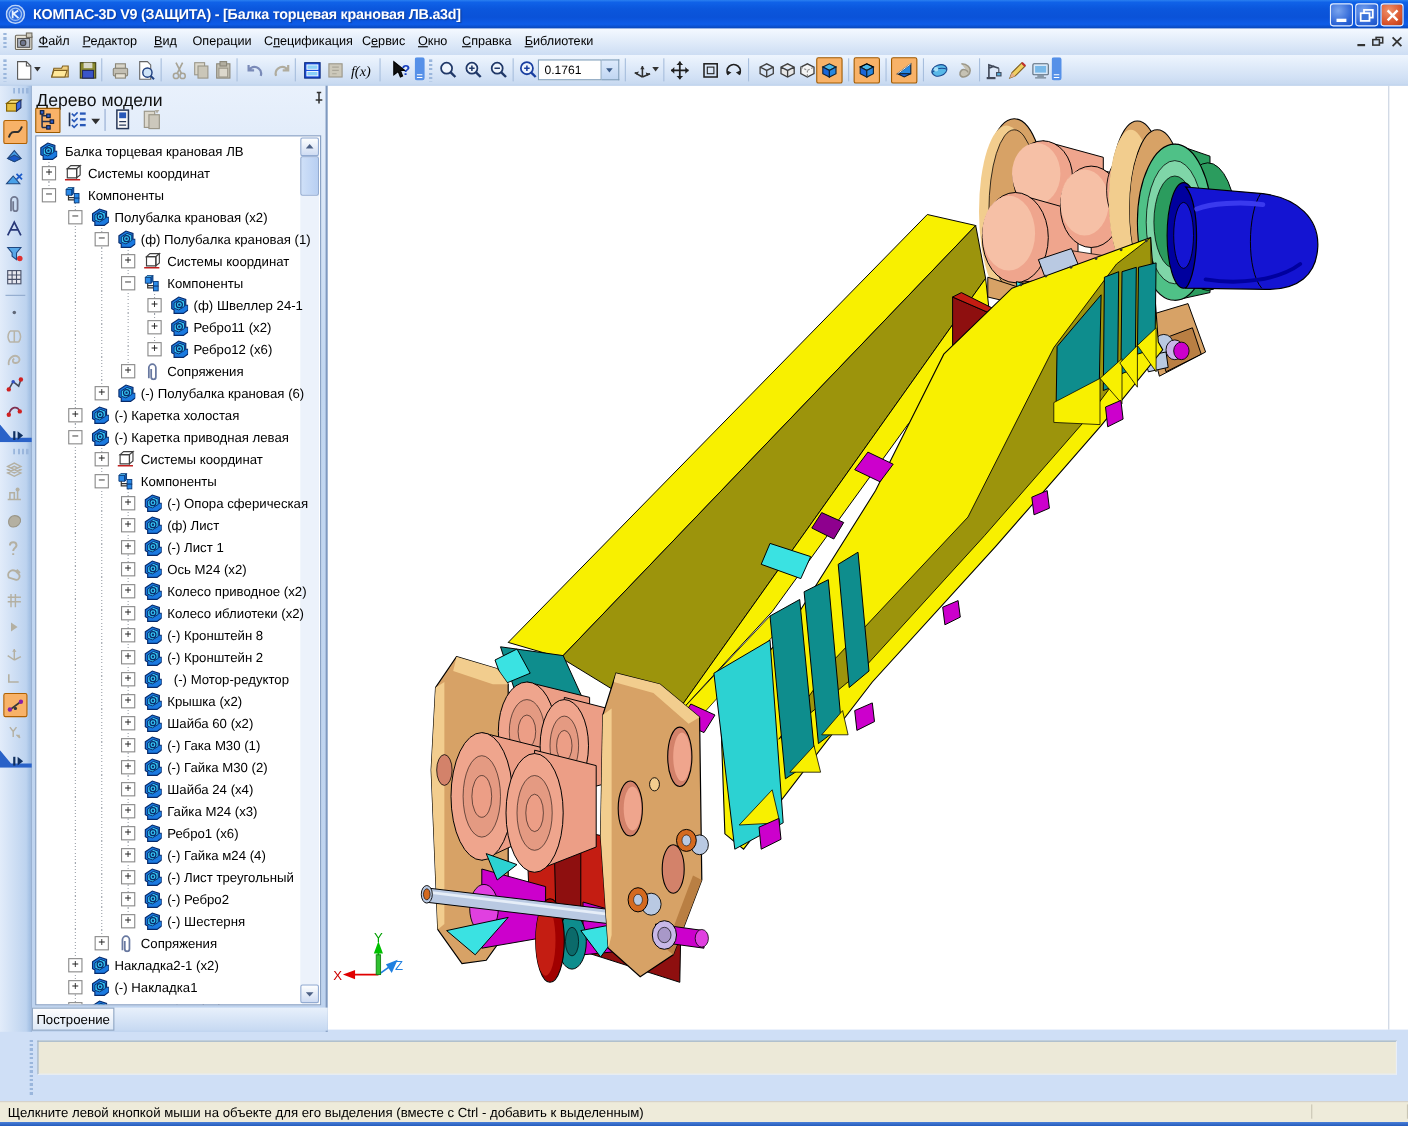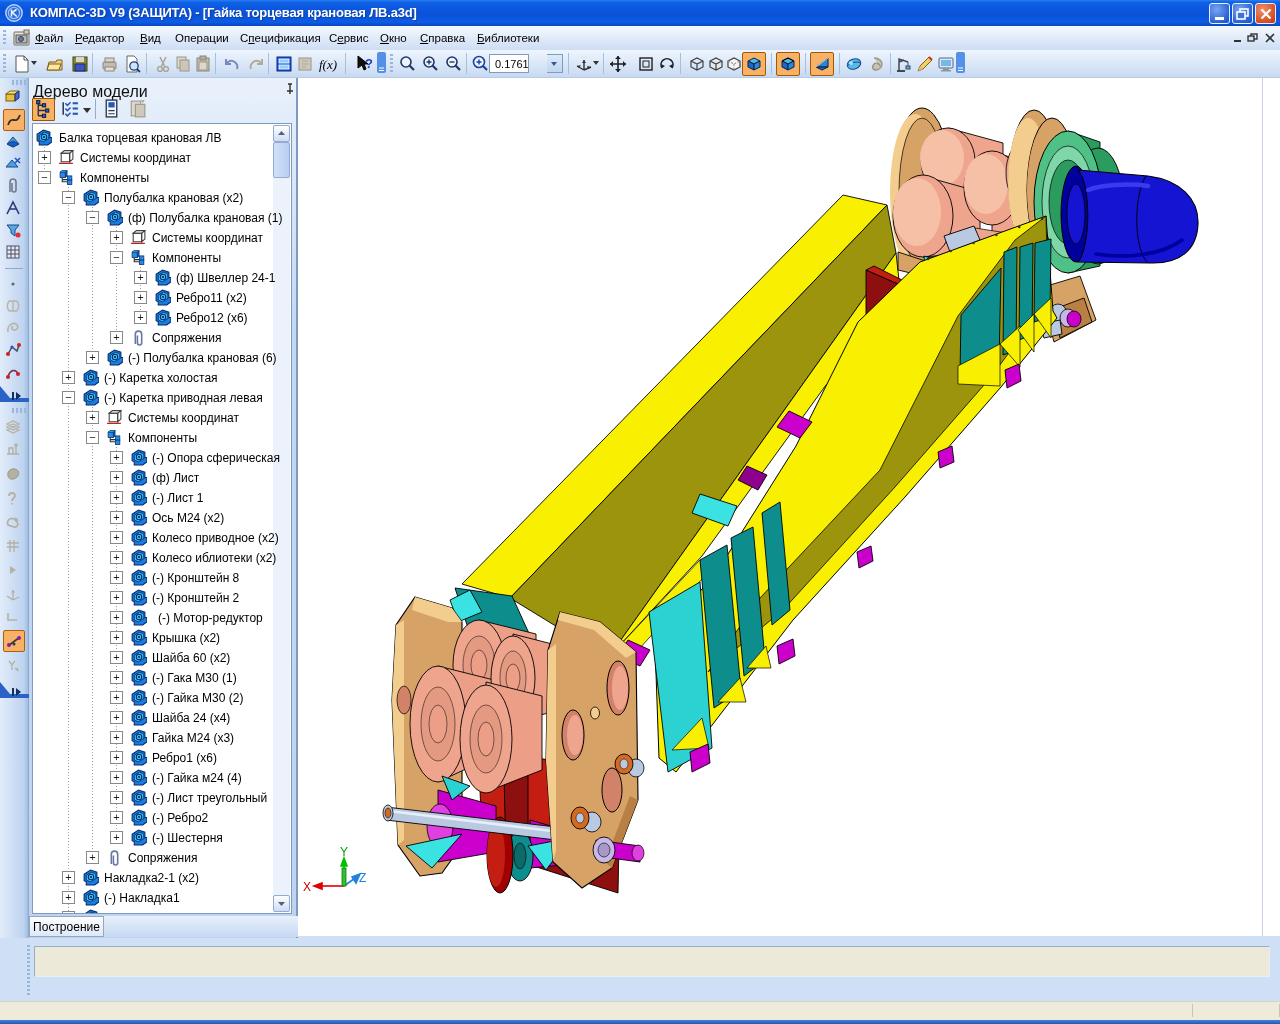--- a/index.html
+++ b/index.html
@@ -13,21 +13,21 @@
 .wbtn.close{background:radial-gradient(circle at 35% 30%,#f0926a,#d8522a 65%,#b83a14)}
 .wbtn svg{position:absolute;left:0;top:0}
 
 #menubar{left:0;top:26px;width:1280px;height:24px;background:linear-gradient(180deg,#f4f9ff,#d5e3f6 80%,#cdddf3)}
 #menubar .mi{position:absolute;top:6px;font-size:11.5px;color:#000}
 .grip{position:absolute;width:3px;background:repeating-linear-gradient(180deg,#9ab6dc 0 2px,transparent 2px 4px)}
 
 #toolbar{left:0;top:50px;width:1280px;height:28px;background:linear-gradient(180deg,#eef5fe,#d2e1f5 75%,#c7d9f0);border-bottom:1px solid #b7cce8}
 .tsep{position:absolute;top:3px;width:1px;height:21px;background:#a7bedd}
 .ticon{position:absolute;top:4px}
-.combo{position:absolute;left:489px;top:4px;width:40px;height:19px;background:#fff;border:1px solid #7f9db9;font-size:11px;padding:3px 0 0 5px}
+.combo{position:absolute;left:489px;top:4px;width:58px;height:19px;background:#fff;border:1px solid #7f9db9;font-size:11px;padding:3px 0 0 5px}
 .combodrop{position:absolute;left:547px;top:4px;width:16px;height:19px;background:linear-gradient(180deg,#ddeafc,#c0d6f2);border:1px solid #7f9db9;border-left:none}
 
 #leftstrip{left:0;top:78px;width:29px;height:860px;background:linear-gradient(90deg,#e2ecfa,#bdd3ef 85%,#9fbde2);border-right:1px solid #8fa9cc}
 .lic{position:absolute;left:3px;width:22px;height:22px}
 .lic.sel{background:#f8b268;border:1px solid #b06000;border-radius:2px}
 
 #treepanel{left:29px;top:78px;width:269px;height:860px;background:linear-gradient(180deg,#e9f1fc,#c2d7f1 30%,#bed3ef);border-right:2px solid #7f99bf}
 #treehdr{position:absolute;left:4px;top:5px;font-size:16px;color:#101010}
 #treebar{position:absolute;left:0;top:18px;width:100%;height:27px}
 .tbtn{position:absolute;top:2px;width:23px;height:23px}
@@ -52,21 +52,21 @@
 #statusbar span{position:absolute;left:7px;top:2px}
 #botline{left:0;top:1020px;width:1280px;height:4px;background:linear-gradient(180deg,#4a7fd8,#2057b8)}
 .vsep{position:absolute;width:1px;height:13px;top:2px;background:#c9c5b4}
 </style></head><body>
 <div id="title" class="abs">
 <svg class="abs" style="left:5px;top:4px" width="18" height="18" viewBox="0 0 18 18">
 <circle cx="9" cy="9" r="8.2" fill="#2a6ae0" stroke="#bcd4f8" stroke-width="1.4"></circle>
 <circle cx="9" cy="9" r="5.6" fill="none" stroke="#9cc0f4" stroke-width="1.2"></circle>
 <path d="M6.5 5.5 V12.5 M6.5 9 L11.5 5.5 M7.5 8.6 L11.8 12.5" stroke="#e8f2ff" stroke-width="1.6" fill="none"></path>
 </svg>
-<div class="txt">КОМПАС-3D V9 (ЗАЩИТА) - [Гайка торцевая крановая ЛВ.a3d]</div>
+<div class="txt">КОМПАС-3D V9 (ЗАЩИТА) - [Балка торцевая крановая ЛВ.a3d]</div>
 <div class="wbtn abs" style="left:1209px">
       <svg width="21" height="21">
         <rect x="5" y="13" width="9" height="3" fill="#fff"></rect>
       </svg>
     </div>
 <div class="wbtn abs" style="left:1232px">
       <svg width="21" height="21">
         <rect x="7" y="5" width="8" height="7" fill="none" stroke="#fff" stroke-width="1.6"></rect>
         <rect x="4" y="8" width="8" height="7" fill="#3b74d9" stroke="#fff" stroke-width="1.6"></rect>
       </svg>
@@ -905,15 +905,16 @@
       <rect x="1262" y="78" width="1" height="858" fill="#c8d2e0"></rect>
     </svg></div>
 <div id="tabbar" class="abs">
     <div id="tab1">Построение</div>
   </div>
 <div id="propbar" class="abs">
 <div class="grip" style="left:27px;top:7px;height:52px"></div>
 <div id="propbox"></div>
 </div>
 <div id="statusbar" class="abs">
+    <span>Щелкните левой кнопкой мыши на объекте для его выделения (вместе с Ctrl - добавить к выделенным)</span>
 <div class="vsep" style="left:1192px"></div>
     <div class="vsep" style="left:1279px"></div>
   </div>
 <div id="botline" class="abs"></div>
 </body></html>

